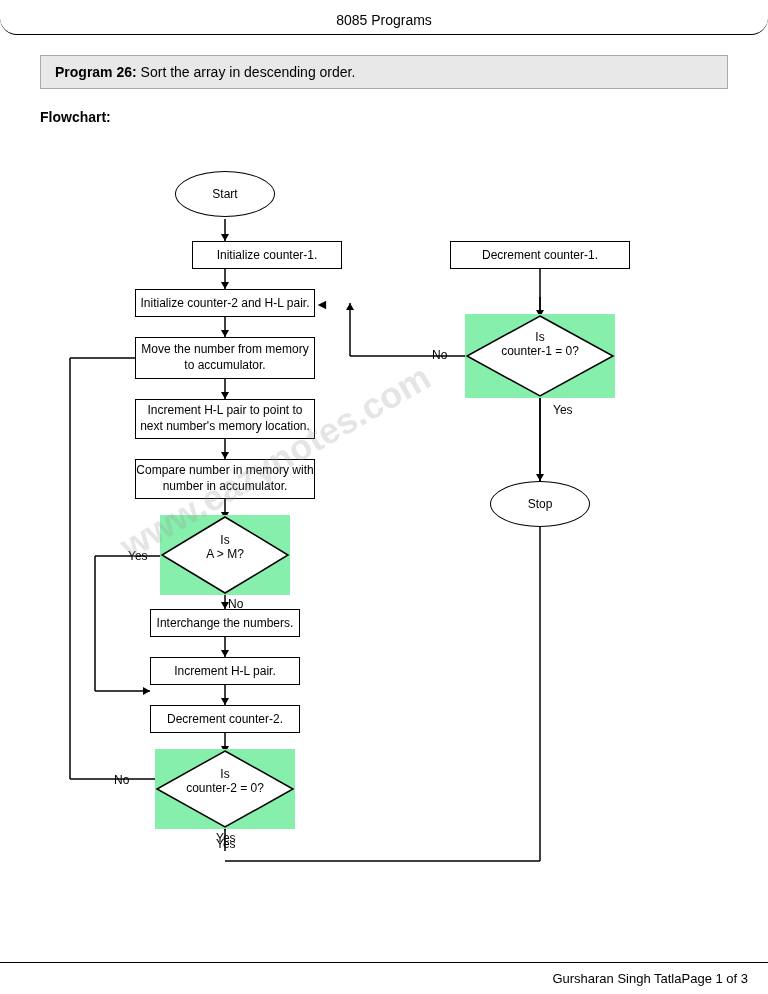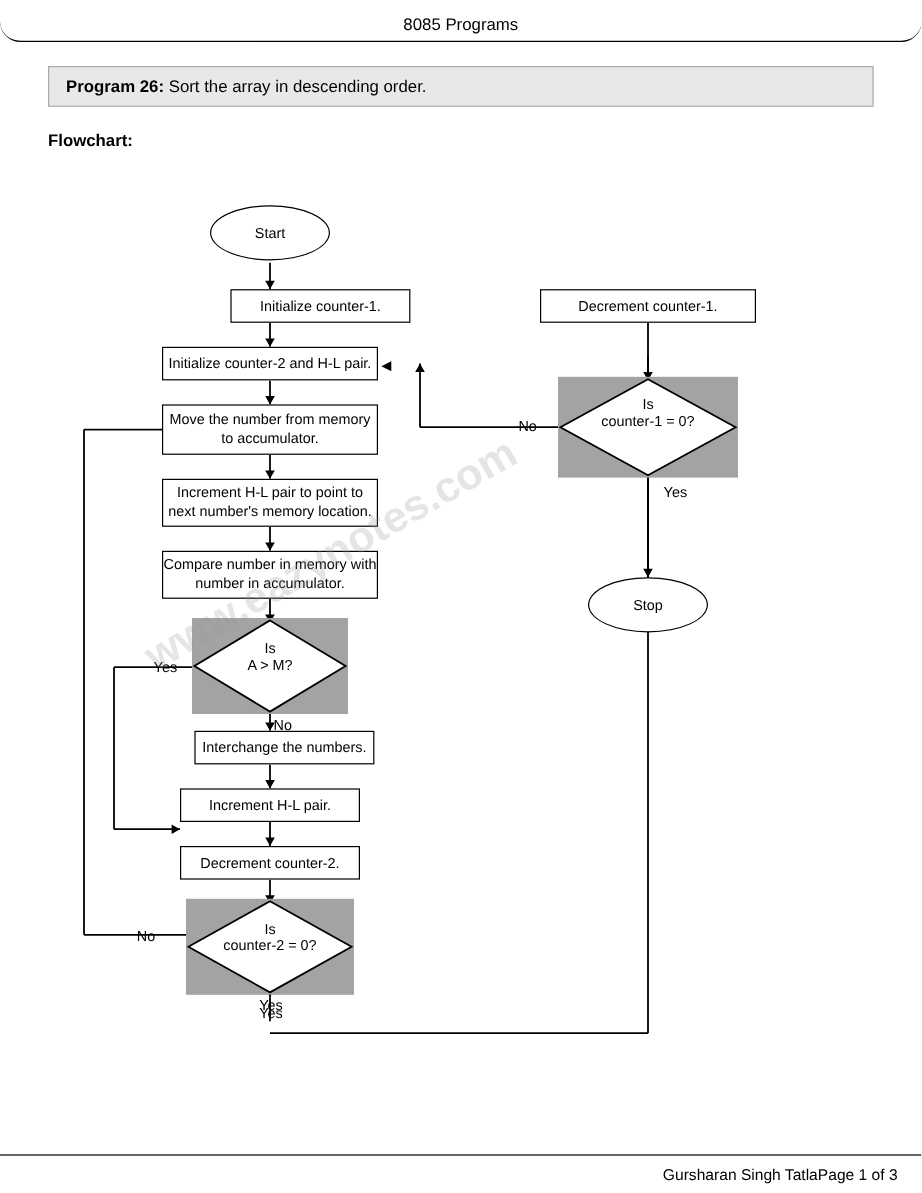--- a/index.html
+++ b/index.html
@@ -75,21 +75,21 @@
       border-radius: 50%;
       background: #fff;
     }
 
     .fc-rect {
       border: 1.5px solid #000;
       background: #fff;
     }
 
     .fc-diamond {
-      background: #a3a3a3;
+      background: #86efac;
       position: absolute;
     }
 
     .fc-diamond svg {
       position: absolute;
       top: 0; left: 0;
     }
 
     .fc-diamond-text {
       position: relative;
@@ -240,21 +240,21 @@
       <div class="fc-diamond-text" style="position:absolute;top:18px;left:0;width:130px;text-align:center;font-size:12px;">
         <span>Is</span><br>
         <span>A &gt; M?</span>
       </div>
     </div>
 
     <div class="label-text" style="left:88px; top:408px;">Yes</div>
 
     <div class="label-text" style="left:188px; top:456px;">No</div>
 
-    <div class="fc-shape fc-rect" style="left:110px; top:468px; width:150px; height:28px;margin-left:12px;">
+    <div class="fc-shape fc-rect" style="left:110px; top:468px; width:150px; height:28px;">
       <span>Interchange the numbers.</span>
     </div>
 
     <div class="fc-shape fc-rect" style="left:110px; top:516px; width:150px; height:28px;">
       <span>Increment H-L pair.</span>
     </div>
 
     <div class="fc-shape fc-rect" style="left:110px; top:564px; width:150px; height:28px;">
       <span>Decrement counter-2.</span>
     </div>

